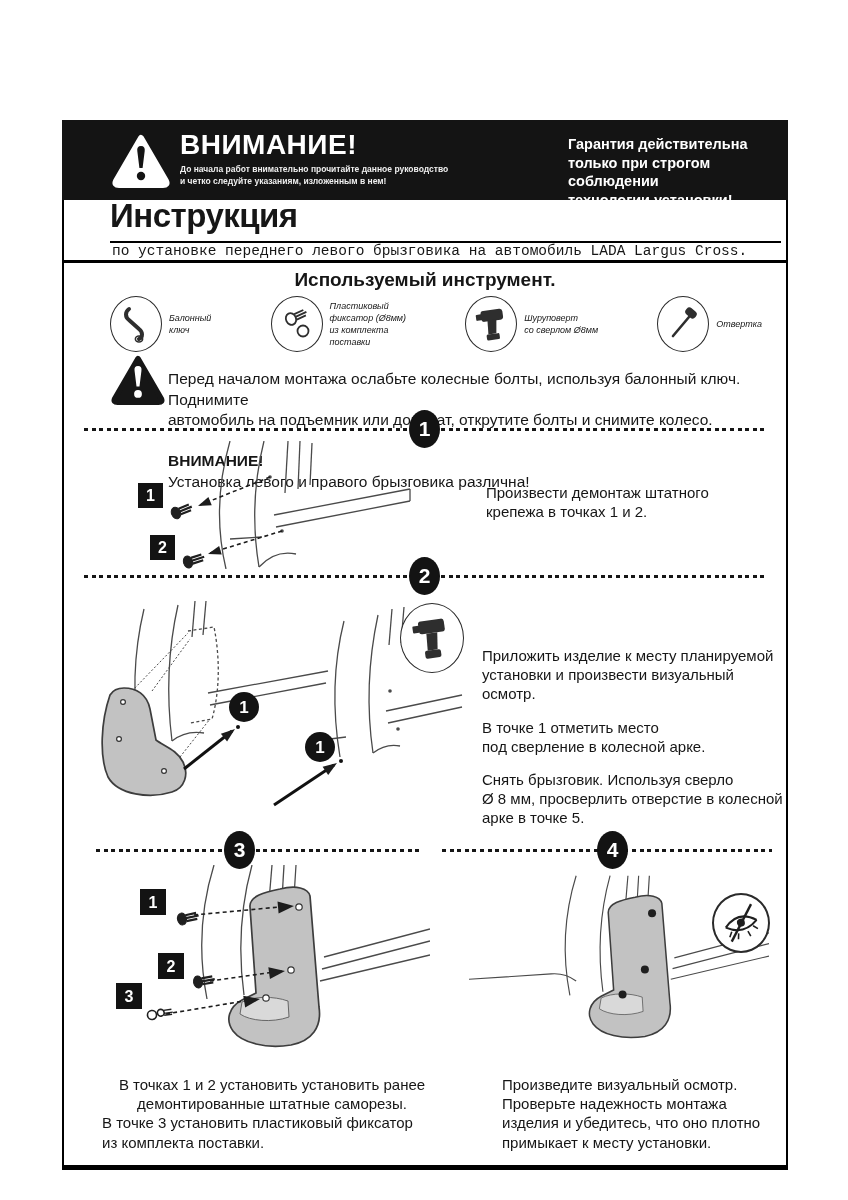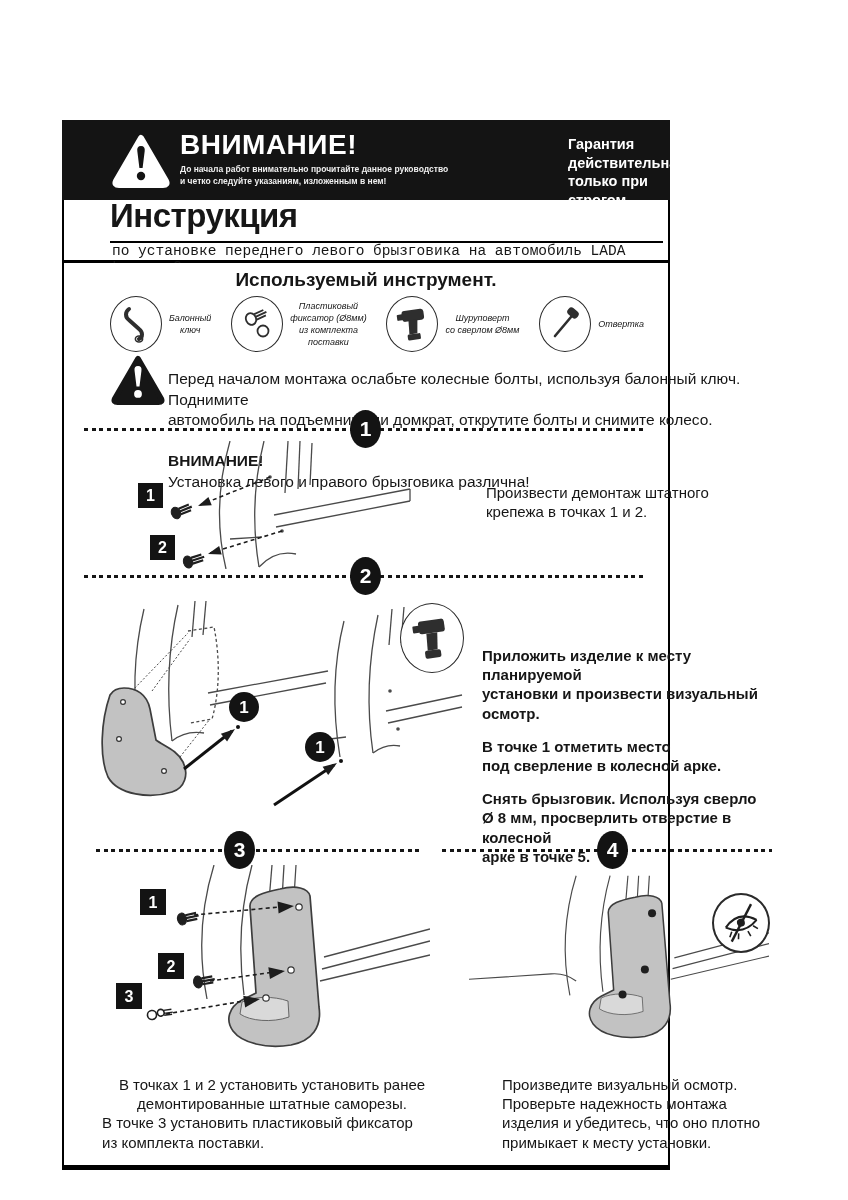--- a/index.html
+++ b/index.html
@@ -1,18 +1,18 @@
 <!DOCTYPE html>
 <html><head>
 <meta charset="utf-8">
 <style>
   html,body{margin:0;padding:0;background:#fff;}
   .page{position:relative;width:848px;height:1200px;background:#ffffff;
         font-family:"Liberation Sans",sans-serif;color:#161616;overflow:hidden;}
-  .doc{position:absolute;left:62px;top:120px;width:608px;}
+  .doc{position:absolute;left:62px;top:120px;width:726px;}
 
   
   .banner{position:relative;height:80px;background:#141414;color:#fff;}
   .banner-title{position:absolute;left:118px;top:9px;font-size:28px;font-weight:bold;letter-spacing:.5px;}
   .banner-sub{position:absolute;left:118px;top:44px;font-size:8.5px;font-weight:bold;
               line-height:1.4;white-space:pre-line;color:#efefef;}
   .banner-warranty{position:absolute;left:506px;top:15px;font-size:14.5px;font-weight:bold;
                    line-height:1.28;white-space:pre-line;}
   .banner-tri{position:absolute;left:50px;top:13px;}
 
@@ -25,21 +25,21 @@
 
   
   .content{position:relative;height:902px;background:#fff;
            border-left:2px solid #000;border-right:2px solid #000;border-bottom:5px solid #000;}
   .tools-heading{position:absolute;top:6px;left:0;right:0;text-align:center;font-size:19px;font-weight:bold;}
   .tools-row{position:absolute;top:33px;left:46px;right:24px;display:flex;
              justify-content:space-between;align-items:flex-start;}
   .tool{display:flex;align-items:center;}
   .tool-circle{width:50px;height:54px;border:1.6px solid #2a2a2a;border-radius:50%;
                display:flex;align-items:center;justify-content:center;flex:none;background:#fff;}
-  .tool-label{margin-left:7px;font-size:9px;font-style:italic;line-height:1.35;white-space:pre-line;text-align:center;}
+  .tool-label{margin-left:7px;font-size:9px;font-style:italic;line-height:1.35;white-space:pre-line;}
 
   .preamble-tri{position:absolute;left:46px;top:91px;}
   .preamble-text{position:absolute;left:104px;top:86px;width:644px;font-size:15.5px;
                  line-height:1.32;white-space:pre-line;}
 
   .divider{position:absolute;height:3.2px;}
   .dotline{height:3.2px;background:repeating-linear-gradient(90deg,#161616 0 4px,transparent 4px 7.6px);}
   .badge{position:absolute;top:-18px;width:31px;height:38px;border-radius:50%;background:#131313;
          color:#fff;font-size:21px;font-weight:bold;display:flex;align-items:center;justify-content:center;}
 
@@ -262,21 +262,21 @@
         <svg width="44" height="52" viewBox="0 0 44 52">
           <g fill="#2e2e2e" transform="rotate(-8 22 26)">
             <rect x="4" y="12" width="7" height="7" rx="1"></rect>
             <rect x="10" y="8" width="26" height="13" rx="3"></rect>
             <path d="M17,21 L28,21 L26,38 L16,38 Z"></path>
             <rect x="13" y="38" width="16" height="8" rx="2"></rect>
           </g>
         </svg>
       </div>
 
-      <div class="step-text" style="left:418px;top:383px;width:310px;font-weight:bold;">
+      <div class="step-text" style="left:418px;top:383px;width:310px;">
         <p>Приложить изделие к месту планируемой
 установки и произвести визуальный
 осмотр.</p>
         <p>В точке 1 отметить место
 под сверление в колесной арке.</p>
         <p>Снять брызговик. Используя сверло
 Ø 8 мм, просверлить отверстие в колесной
 арке в точке 5.</p>
       </div>
 

